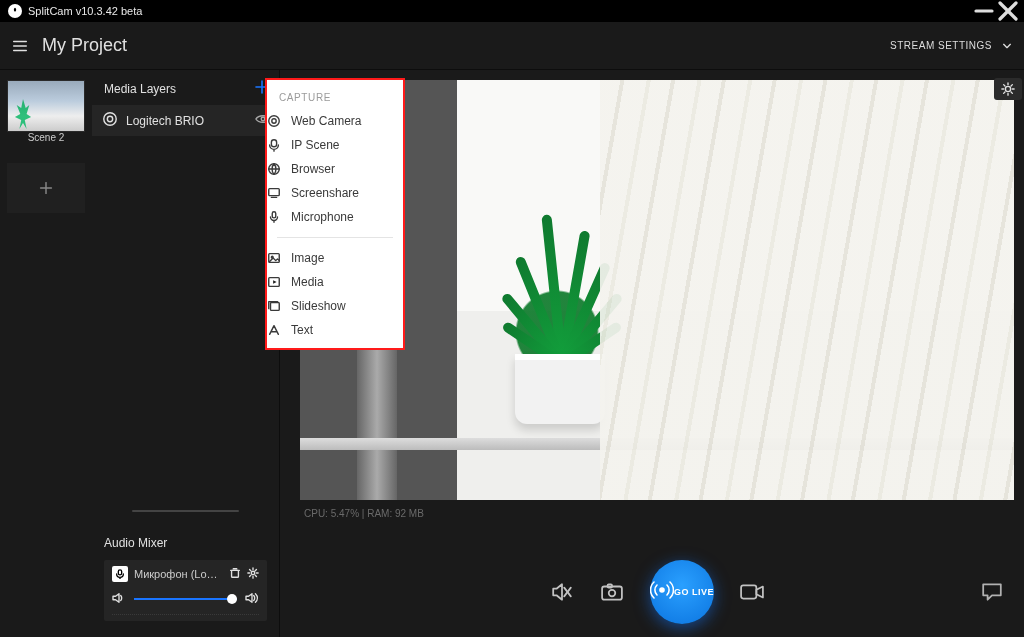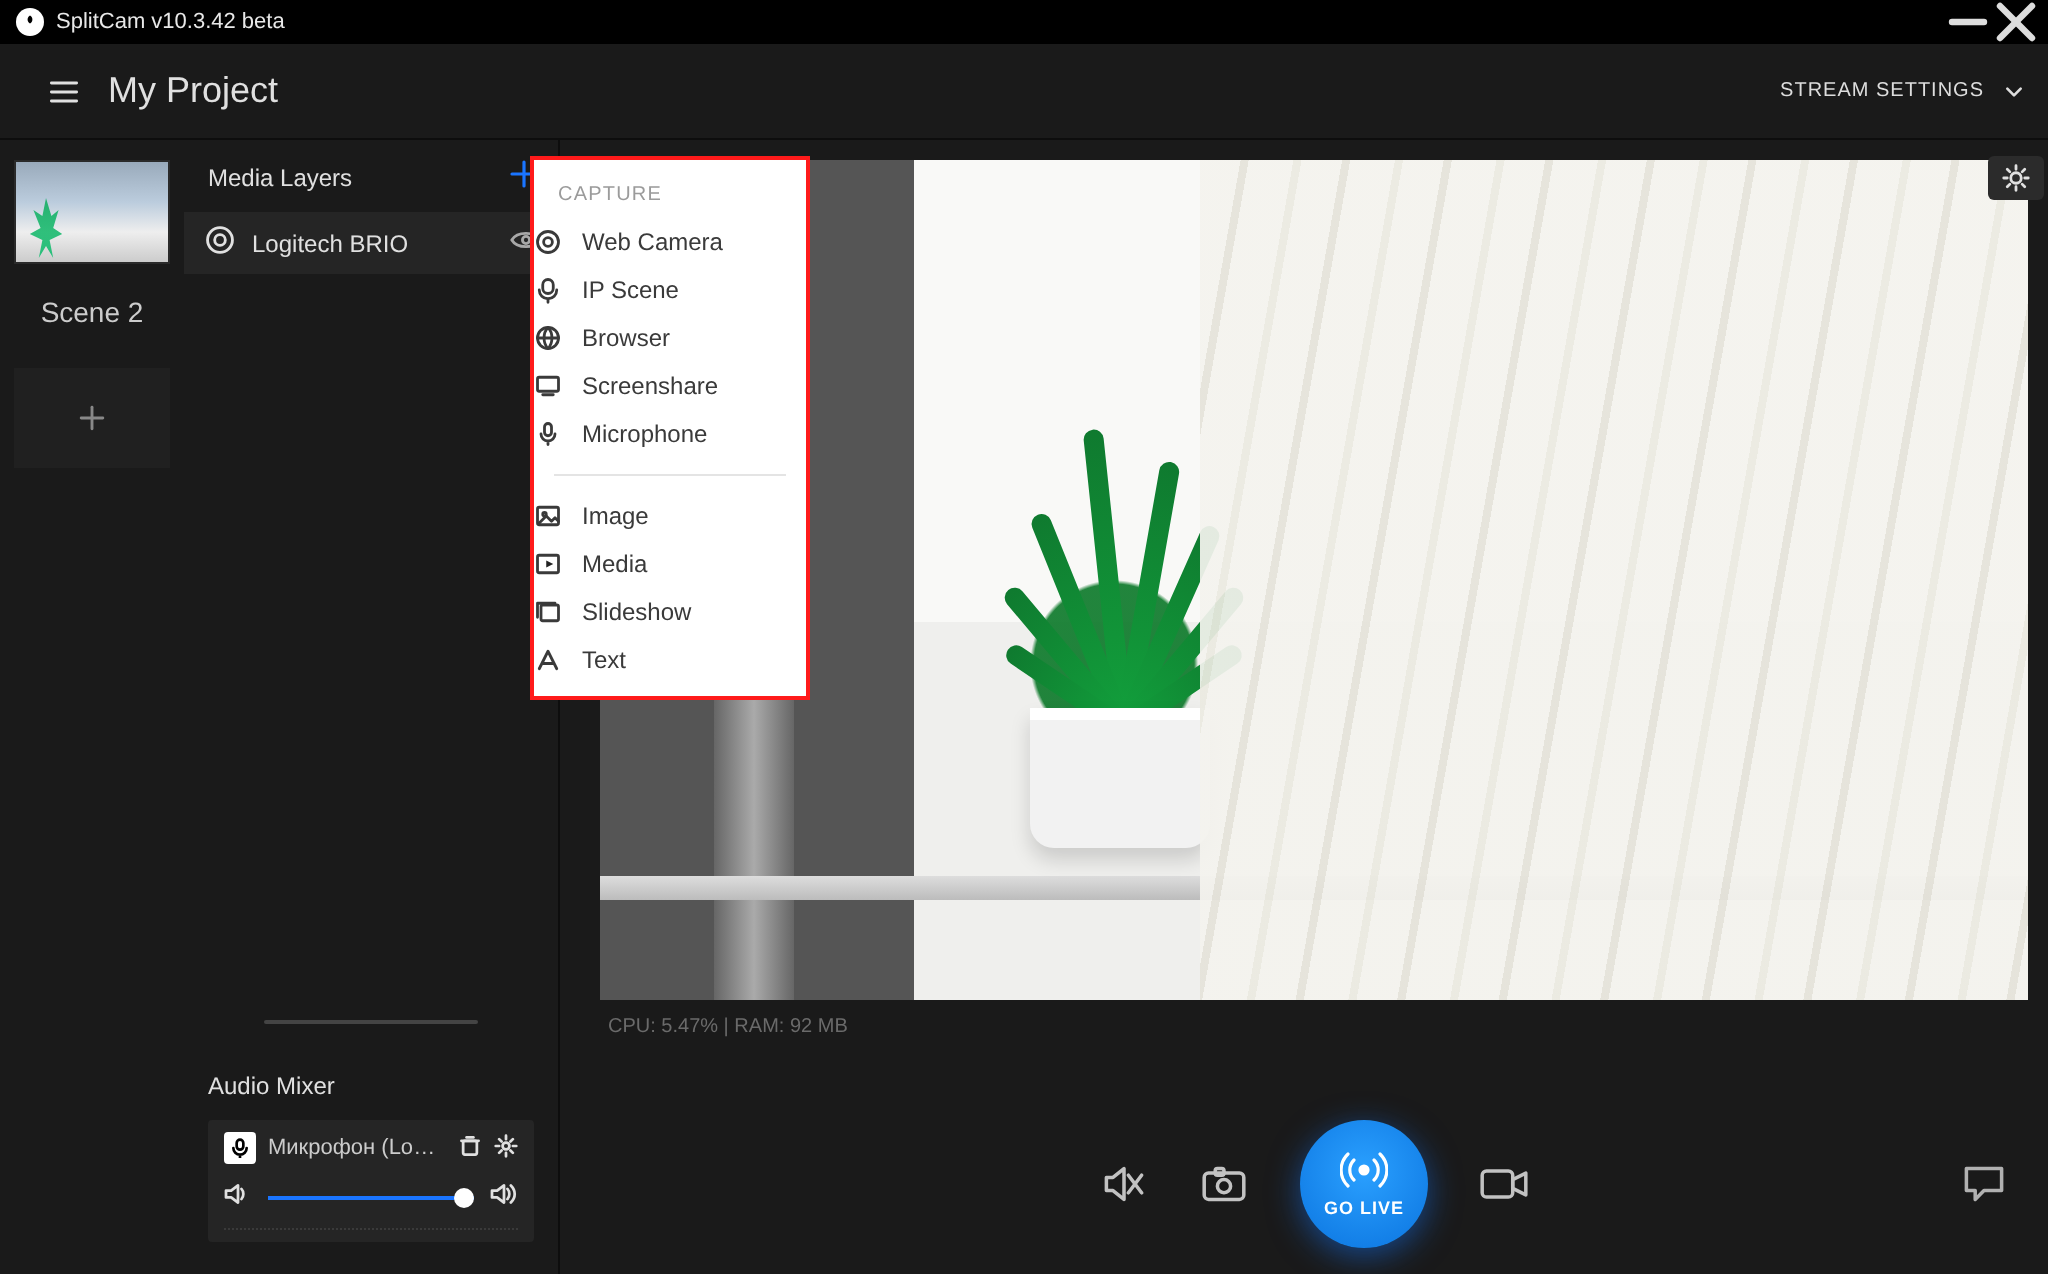--- a/index.html
+++ b/index.html
@@ -50,21 +50,21 @@
     color:#ddd; font-size:12px;
   }
 
   
   .projectbar {
     height: 48px;
     background: var(--bg-app);
     border-bottom: 1px solid #0d0d0d;
     display: flex;
     align-items: center;
-    padding: 0 12px 0 16px;
+    padding: 0 12px 0 4px;
   }
   .hamburger {
     width: 32px; height: 32px; display:flex; align-items:center; justify-content:center;
   }
   .project-title { font-size: 18px; font-weight: 400; margin-left: 6px; }
   .projectbar .spacer { flex:1; }
   .stream-settings {
     font-size: 10px; letter-spacing: 0.5px; color:#ddd;
     display:flex;align-items:center;gap:10px;
   }
@@ -88,21 +88,21 @@
     border: 1px solid #2a2a2a;
     background: linear-gradient(180deg,#9ab 0%, #bcd 40%, #eee 70%, #ccc 100%);
     position:relative;
   }
   .scene-thumb::after{
     content:"";position:absolute;left:6px;bottom:2px;width:18px;height:30px;
     background:linear-gradient(180deg,#0a5 0%, #0b6 100%);
     clip-path: polygon(50% 0%, 65% 30%, 85% 20%, 70% 50%, 95% 60%, 60% 70%, 70% 100%, 50% 80%, 30% 100%, 40% 70%, 5% 60%, 35% 50%, 15% 20%, 40% 30%);
     opacity:0.8;
   }
-  .scene-label { font-size: 14px; color:#ccc; margin-top:16px; }
+  .scene-label { font-size: 10px; color:#ccc; margin-top:0; }
   .scene-add {
     margin-top:20px;
     width: 78px; height: 50px;
     background:#202020;
     display:flex;align-items:center;justify-content:center;
     color:#888;font-size:20px;font-weight:200;
   }
 
   
   .layers-col {
@@ -235,21 +235,21 @@
   
   .bottombar{
     margin-top:auto;height:90px;display:flex;align-items:center;justify-content:center;
     position:relative;
   }
   .bb-right{position:absolute;right:10px;display:flex;gap:22px;align-items:center;color:#ccc;}
   .ibtn{width:24px;height:24px;display:flex;align-items:center;justify-content:center;opacity:.85;}
   .golive{
     width:64px;height:64px;border-radius:50%;
     background: radial-gradient(circle at 50% 40%, #2aa0ff, #0b74df);
-    display:flex;flex-direction:column;align-items:center;justify-content:center;
+    display:flex;align-items:center;justify-content:center;
     color:#fff;font-size:9px;font-weight:600;letter-spacing:.5px;
     box-shadow:0 4px 16px rgba(20,120,255,.5);
   }
   .golive .broadcast{margin-bottom:2px;}
   .bb-center{display:flex;align-items:center;gap:26px;}
 
   
   .popup{
     position:absolute;
     top: 78px; left: 265px;

